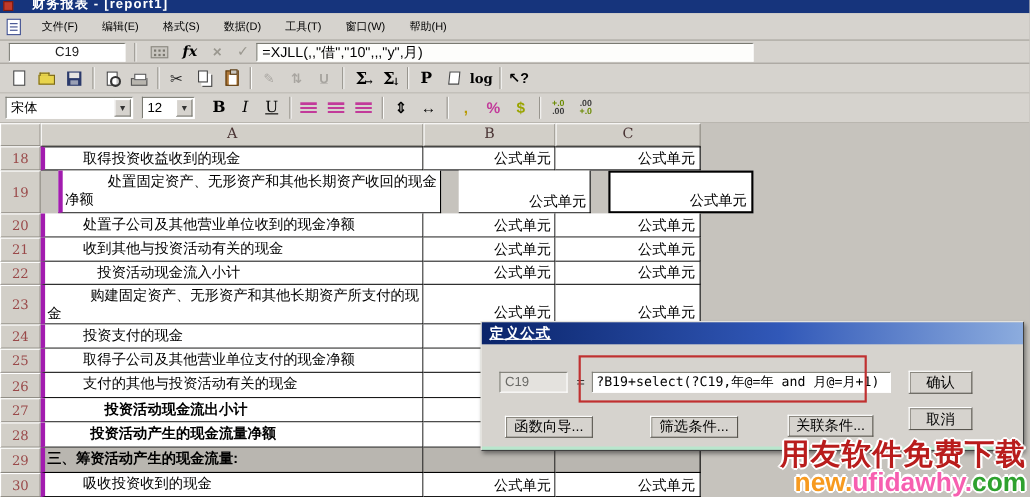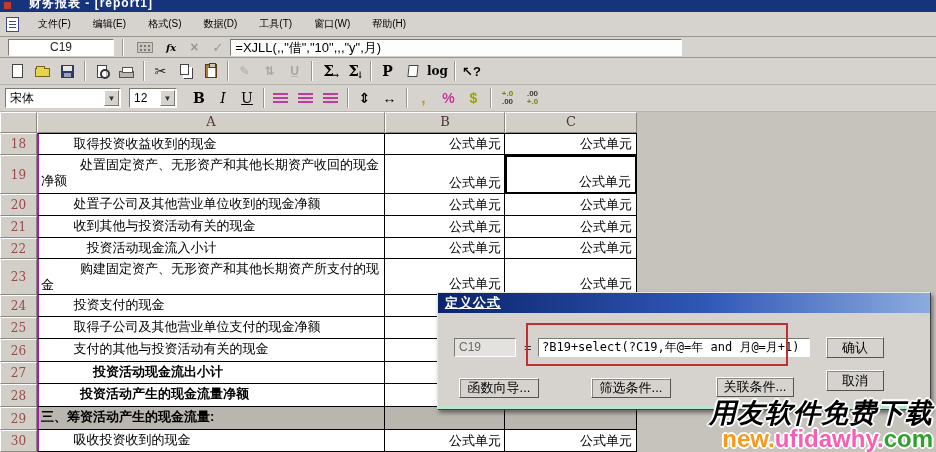--- a/index.html
+++ b/index.html
@@ -16,21 +16,21 @@
   .doc-icon { width:13px; height:15px; background:#fff; border:1px solid #3a4a8c; margin:0 8px 0 2px; position:relative; }
   .doc-icon:before { content:""; position:absolute; left:2px; top:3px; width:7px; height:1px; background:#3a4a8c; box-shadow:0 3px 0 #3a4a8c,0 6px 0 #3a4a8c; }
   .menu-item { padding:2px 11px; cursor:default; }
 
   
   .formulabar { height:21px; background:#d6d3ce; border-bottom:1px solid #98958e; display:flex; align-items:center; font-size:13px; }
   .namebox { width:106px; height:17px; margin-left:8px; background:#fff; border:1px solid; border-color:#7a7a72 #fff #fff #7a7a72; text-align:center; line-height:15px; font-size:12px; color:#222; }
   .fb-sep { width:1px; height:17px; background:#98958e; margin:0 8px; box-shadow:1px 0 0 #fff; }
   .kbd-icon { width:16px; height:11px; background:#c9c6c0; border:1px solid #8a877f; position:relative; margin:0 6px; }
   .kbd-icon:before { content:""; position:absolute; left:2px; top:2px; width:2px; height:2px; background:#7a776f; box-shadow:4px 0 0 #7a776f,8px 0 0 #7a776f,0 4px 0 #7a776f,4px 4px 0 #7a776f,8px 4px 0 #7a776f; }
-  .fx { font-family:"DejaVu Serif",serif; font-style:italic; font-weight:bold; font-size:10px; margin:0 7px; }
+  .fx { font-family:"DejaVu Serif",serif; font-style:italic; font-weight:bold; font-size:13px; margin:0 7px; }
   .fb-x { color:#9a978f; font-weight:bold; font-size:14px; margin:0 7px; }
   .fb-ok { color:#9a978f; font-weight:bold; font-size:13px; margin:0 7px; }
   .formula-input { width:452px; height:17px; background:#fdfdfb; border:1px solid; border-color:#7a7a72 #fff #fff #7a7a72; font-size:13px; padding:0 4px; line-height:15px; white-space:nowrap; overflow:hidden; }
 
   
   .toolbar { height:27px; background:#d6d3ce; display:flex; align-items:center; padding-left:5px; border-bottom:1px solid #b6b3ac; }
   .tbtn { width:25px; height:22px; display:flex; align-items:center; justify-content:center; font-size:14px; position:relative; }
   .tsep { width:1px; height:20px; background:#98958e; margin:0 4px; box-shadow:1px 0 0 #fff; }
   .i-new { width:11px; height:14px; background:#fff; border:1px solid #444; }
   .i-open { width:15px; height:9px; background:#e8d44c; border:1px solid #77651c; position:relative; margin-top:3px; }
@@ -67,21 +67,21 @@
   .dec-stack .grn { color:#6a8a00; }
 
   
   .grid { position:absolute; left:0; top:112px; width:936px; height:340px; background:#c6c3bd; }
   .ghead { display:flex; height:21px; }
   .corner { width:37px; background:#d2cfc8; border:1px solid; border-color:#fff #8a877f #8a877f #fff; }
   .ghcell { background:#d2cfc8; border:1px solid; border-color:#fff #8a877f #8a877f #fff; text-align:center; font-family:"DejaVu Serif",serif; font-size:13px; color:#4a3434; line-height:18px; }
   .gh-a { width:348px; } .gh-b { width:120px; } .gh-c { width:132px; }
   .grow { display:flex; }
   .rnum { width:37px; background:#d2cfc8; border:1px solid; border-color:#fff #8a877f #8a877f #fff; text-align:center; font-family:"DejaVu Serif",serif; font-size:12px; color:#9a4a4a; display:flex; align-items:center; justify-content:center; }
-  .ca { width:348px; background:#fff; border-left:2px solid #a21caf; border-right:1px solid #000; border-bottom:1px solid #000; font-size:13px; line-height:16px; padding:2px 2px 0 2px; overflow:hidden; }
+  .ca { width:348px; background:#fff; border-left:4px solid #a21caf; border-right:1px solid #000; border-bottom:1px solid #000; font-size:13px; line-height:16px; padding:2px 2px 0 2px; overflow:hidden; }
   .cb { width:120px; background:#fff; border-right:1px solid #000; border-bottom:1px solid #000; font-size:13px; display:flex; align-items:flex-end; justify-content:flex-end; padding:0 3px 1px 0; }
   .cc { width:132px; background:#fff; border-right:1px solid #000; border-bottom:1px solid #000; font-size:13px; display:flex; align-items:flex-end; justify-content:flex-end; padding:0 4px 1px 0; }
   .grow:first-of-type .ca, .grow:first-of-type .cb, .grow:first-of-type .cc { border-top:1px solid #000; }
   .grow.bold .ca { font-weight:bold; }
   .grow.section .ca, .grow.section .cb, .grow.section .cc { background:#b9b6b0; }
   .cc.sel { border:2px solid #000; }
 
   
   .dialog { position:absolute; left:437px; top:292px; width:494px; height:118px; background:#d6d3ce; border:1px solid #404040; border-top:1px solid #e8e6e2; border-left:1px solid #e8e6e2; box-shadow:2px 3px 4px rgba(40,40,40,.55), inset 0 -3px 0 #b9e6cd; z-index:10; }
   .dlg-title { height:20px; background:linear-gradient(90deg,#0a246a,#3158b8 55%,#8cacdE); color:#fff; font-size:13px; font-weight:bold; display:flex; align-items:center; padding-left:7px; letter-spacing:1px;text-decoration:underline; }
@@ -91,22 +91,22 @@
   .red-rect { position:absolute; left:88px; top:30px; width:262px; height:43px; border:2px solid #c03030; pointer-events:none; }
   .dlg-btn { position:absolute; background:#d6d3ce; border:1px solid; border-color:#fff #58554e #58554e #fff; box-shadow:1px 1px 0 #8a877f inset; font-size:13px; text-align:center; font-family:"Liberation Sans",sans-serif; }
   .btn-confirm { left:388px; top:44px; width:58px; height:21px; line-height:19px; }
   .btn-cancel  { left:388px; top:77px; width:58px; height:21px; line-height:19px; }
   .btn-wizard  { left:21px;  top:85px; width:80px; height:20px; line-height:18px; }
   .btn-filter  { left:153px; top:85px; width:80px; height:20px; line-height:18px; }
   .btn-relate  { left:278px; top:84px; width:78px; height:20px; line-height:18px; }
 
   
   .watermark { position:absolute; right:3px; bottom:0; z-index:20; text-align:right; font-weight:bold; line-height:1.04; }
-  .wm1 { font-size:27px; color:#000000; letter-spacing:1px;
-         text-shadow:-2px 0 0 #fff,2px 0 0 #fff,0 -2px 0 #fff,0 2px 0 #fff,-1px -1px 0 #fff,1px 1px 0 #fff,-1px 1px 0 #fff,1px -1px 0 #fff;font-style:italic; }
+  .wm1 { font-size:27px; color:#b91c1c; letter-spacing:1px;
+         text-shadow:-2px 0 0 #fff,2px 0 0 #fff,0 -2px 0 #fff,0 2px 0 #fff,-1px -1px 0 #fff,1px 1px 0 #fff,-1px 1px 0 #fff,1px -1px 0 #fff; }
   .wm2 { font-size:24px; letter-spacing:0;
          text-shadow:-2px 0 0 #fff,2px 0 0 #fff,0 -2px 0 #fff,0 2px 0 #fff,-1px -1px 0 #fff,1px 1px 0 #fff,-1px 1px 0 #fff,1px -1px 0 #fff; }
 </style>
 </head>
 <body>
 
 <div class="titlebar">
   <div class="appicon"></div>
   <div class="ttl">财务报表 - [report1]</div>
 </div>
@@ -245,21 +245,21 @@
     <div class="ghcell gh-b">B</div>
     <div class="ghcell gh-c">C</div>
   </div>
   <div id="grid-rows">
       <div class="grow" style="height: 22px;">
         <div class="rnum">18</div>
         <div class="ca" style="text-indent: 2.5em;">取得投资收益收到的现金</div>
         <div class="cb">公式单元</div>
         <div class="cc">公式单元</div>
       </div>
-      <div class="grow" style="height: 39px;">
+      <div class="grow" style="height: 39px; gap: 16px;">
         <div class="rnum">19</div>
         <div class="ca" style="text-indent: 3em;">处置固定资产、无形资产和其他长期资产收回的现金净额</div>
         <div class="cb">公式单元</div>
         <div class="cc sel">公式单元</div>
       </div>
       <div class="grow" style="height: 22px;">
         <div class="rnum">20</div>
         <div class="ca" style="text-indent: 2.5em;">处置子公司及其他营业单位收到的现金净额</div>
         <div class="cb">公式单元</div>
         <div class="cc">公式单元</div>

